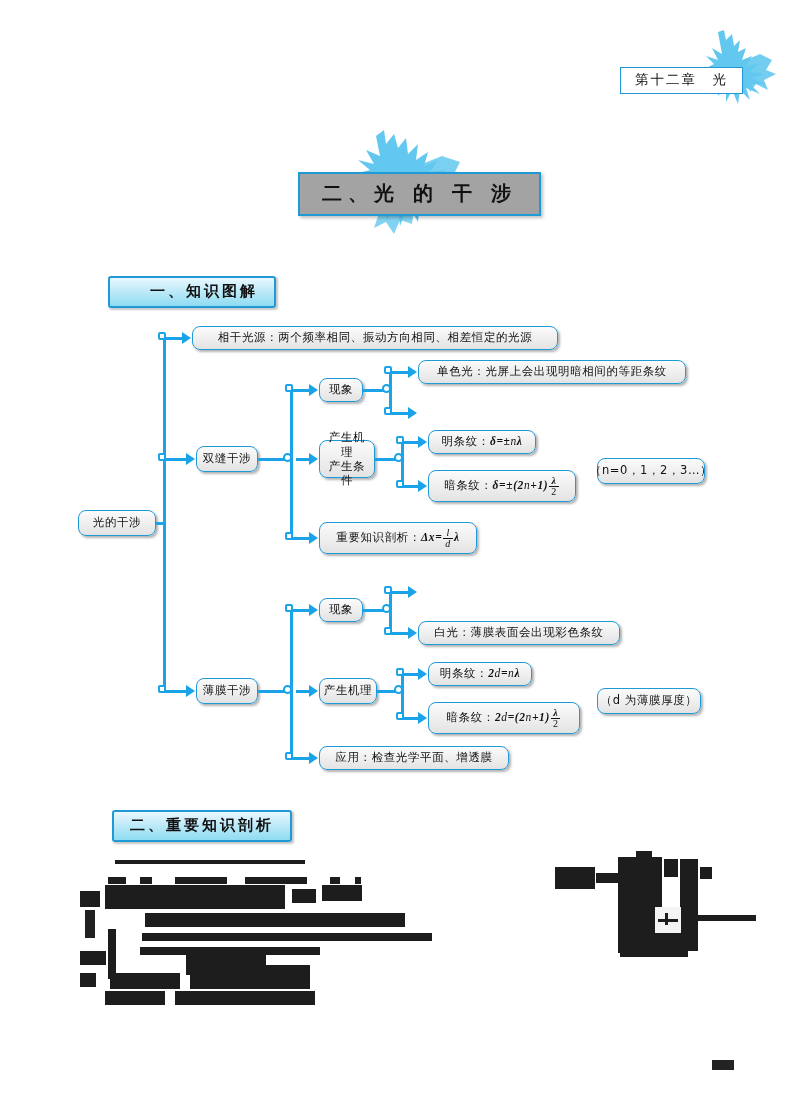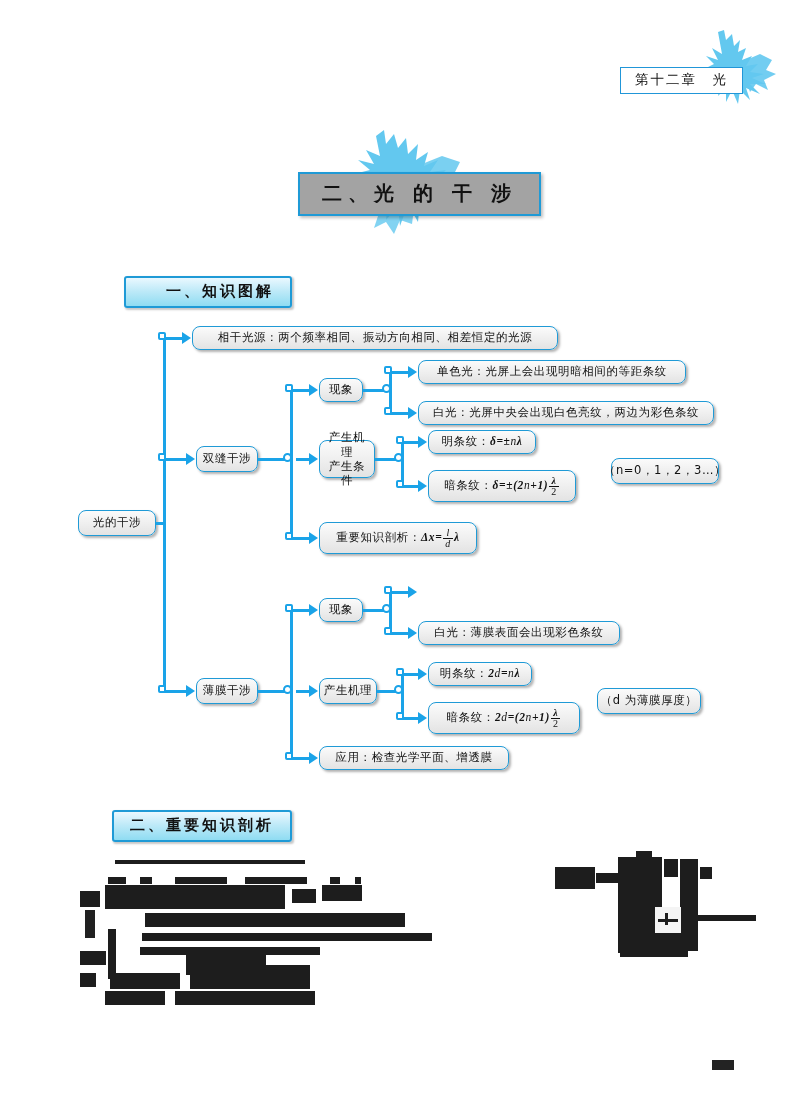--- a/index.html
+++ b/index.html
@@ -55,21 +55,21 @@
     position:absolute;
     border:2px solid #1f9ad6;
     border-radius:3px;
     background: linear-gradient(180deg,#eaf8ff 0%, #bfeaf8 45%, #8fdcf2 100%);
     padding:4px 16px 5px 16px;
     font-size:15px; font-weight:bold; letter-spacing:3px; color:#111;
     font-family:"DejaVu Sans","Liberation Sans",sans-serif;
     white-space:nowrap;
     box-shadow:1.5px 1.5px 2px rgba(0,0,0,0.22);
   }
-  #sec1 { left:124px; top:276px;padding-left:40px; }
+  #sec1 { left:108px; top:276px;padding-left:40px; }
   #sec2 { left:112px; top:810px; }
 
   
   .mm { position:absolute; left:0; top:310px; width:800px; height:470px; }
 
   .node {
     position:absolute;
     border:1.4px solid #1f9ad6;
     border-radius:8px;
     background: linear-gradient(180deg,#fbfbfb 0%, #ededed 60%, #e3e3e3 100%);
@@ -211,21 +211,20 @@
     <div class="v" style="left:389px; top:79px; height:24px;"></div>
 
     <div class="h" style="left:389px; top:61px; width:22px;"></div>
     <div class="arrow" style="left:408px; top:56px;"></div>
     <div class="nub" style="left:384px; top:56px;"></div>
     <div class="node" style="left:418px; top:50px; width:268px; height:24px;">单色光：光屏上会出现明暗相间的等距条纹</div>
 
     <div class="h" style="left:389px; top:102px; width:22px;"></div>
     <div class="arrow" style="left:408px; top:97px;"></div>
     <div class="nub" style="left:384px; top:97px;"></div>
-    <div class="node" style="left:418px; top:91px; width:296px; height:24px;">白光：光屏中央会出现白色亮纹，两边为彩色条纹</div>
 
     <div class="h" style="left:375px; top:148px; width:24px;"></div>
     <div class="dot" style="left:394px; top:143px;"></div>
     <div class="v" style="left:401px; top:132px; height:16px;"></div>
     <div class="v" style="left:401px; top:148px; height:28px;"></div>
 
     <div class="h" style="left:401px; top:131px; width:20px;"></div>
     <div class="arrow" style="left:418px; top:126px;"></div>
     <div class="nub" style="left:396px; top:126px;"></div>
     <div class="node" style="left:428px; top:120px; width:108px; height:24px;">
@@ -244,21 +243,21 @@
       <span class="mb">δ</span>
         <span class="mb">=±(2</span>
         <span class="mi">n</span>
         <span class="mb">+1)</span>
         <span class="frac">
           <span class="num mb">λ</span>
           <span class="den mr">2</span>
         </span>
     </div>
 
-    <div class="node" style="left:597px; top:148px; width:108px; height:26px;margin-left:14px;">（n=0，1，2，3…）</div>
+    <div class="node" style="left:597px; top:148px; width:108px; height:26px;">（n=0，1，2，3…）</div>
 
     <div class="h" style="left:258px; top:380px; width:30px;"></div>
     <div class="dot" style="left:283px; top:375px;"></div>
     <div class="v" style="left:290px; top:300px; height:82px;"></div>
     <div class="v" style="left:290px; top:380px; height:68px;"></div>
 
     <div class="h" style="left:290px; top:299px; width:22px;"></div>
     <div class="arrow" style="left:309px; top:294px;"></div>
     <div class="nub" style="left:285px; top:294px;"></div>
     <div class="node" style="left:319px; top:288px; width:44px; height:24px;">现象</div>

